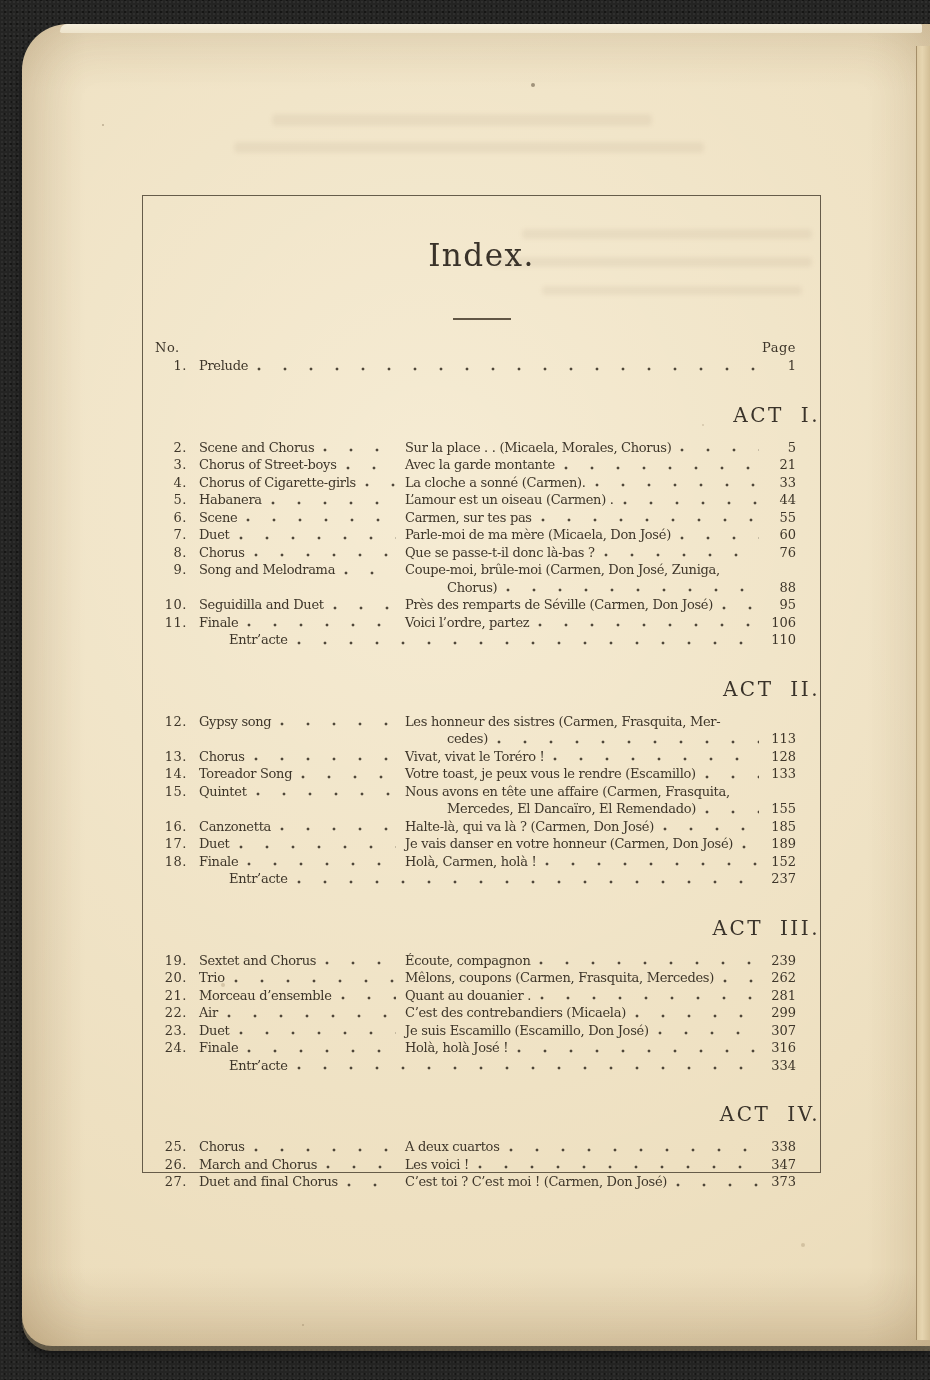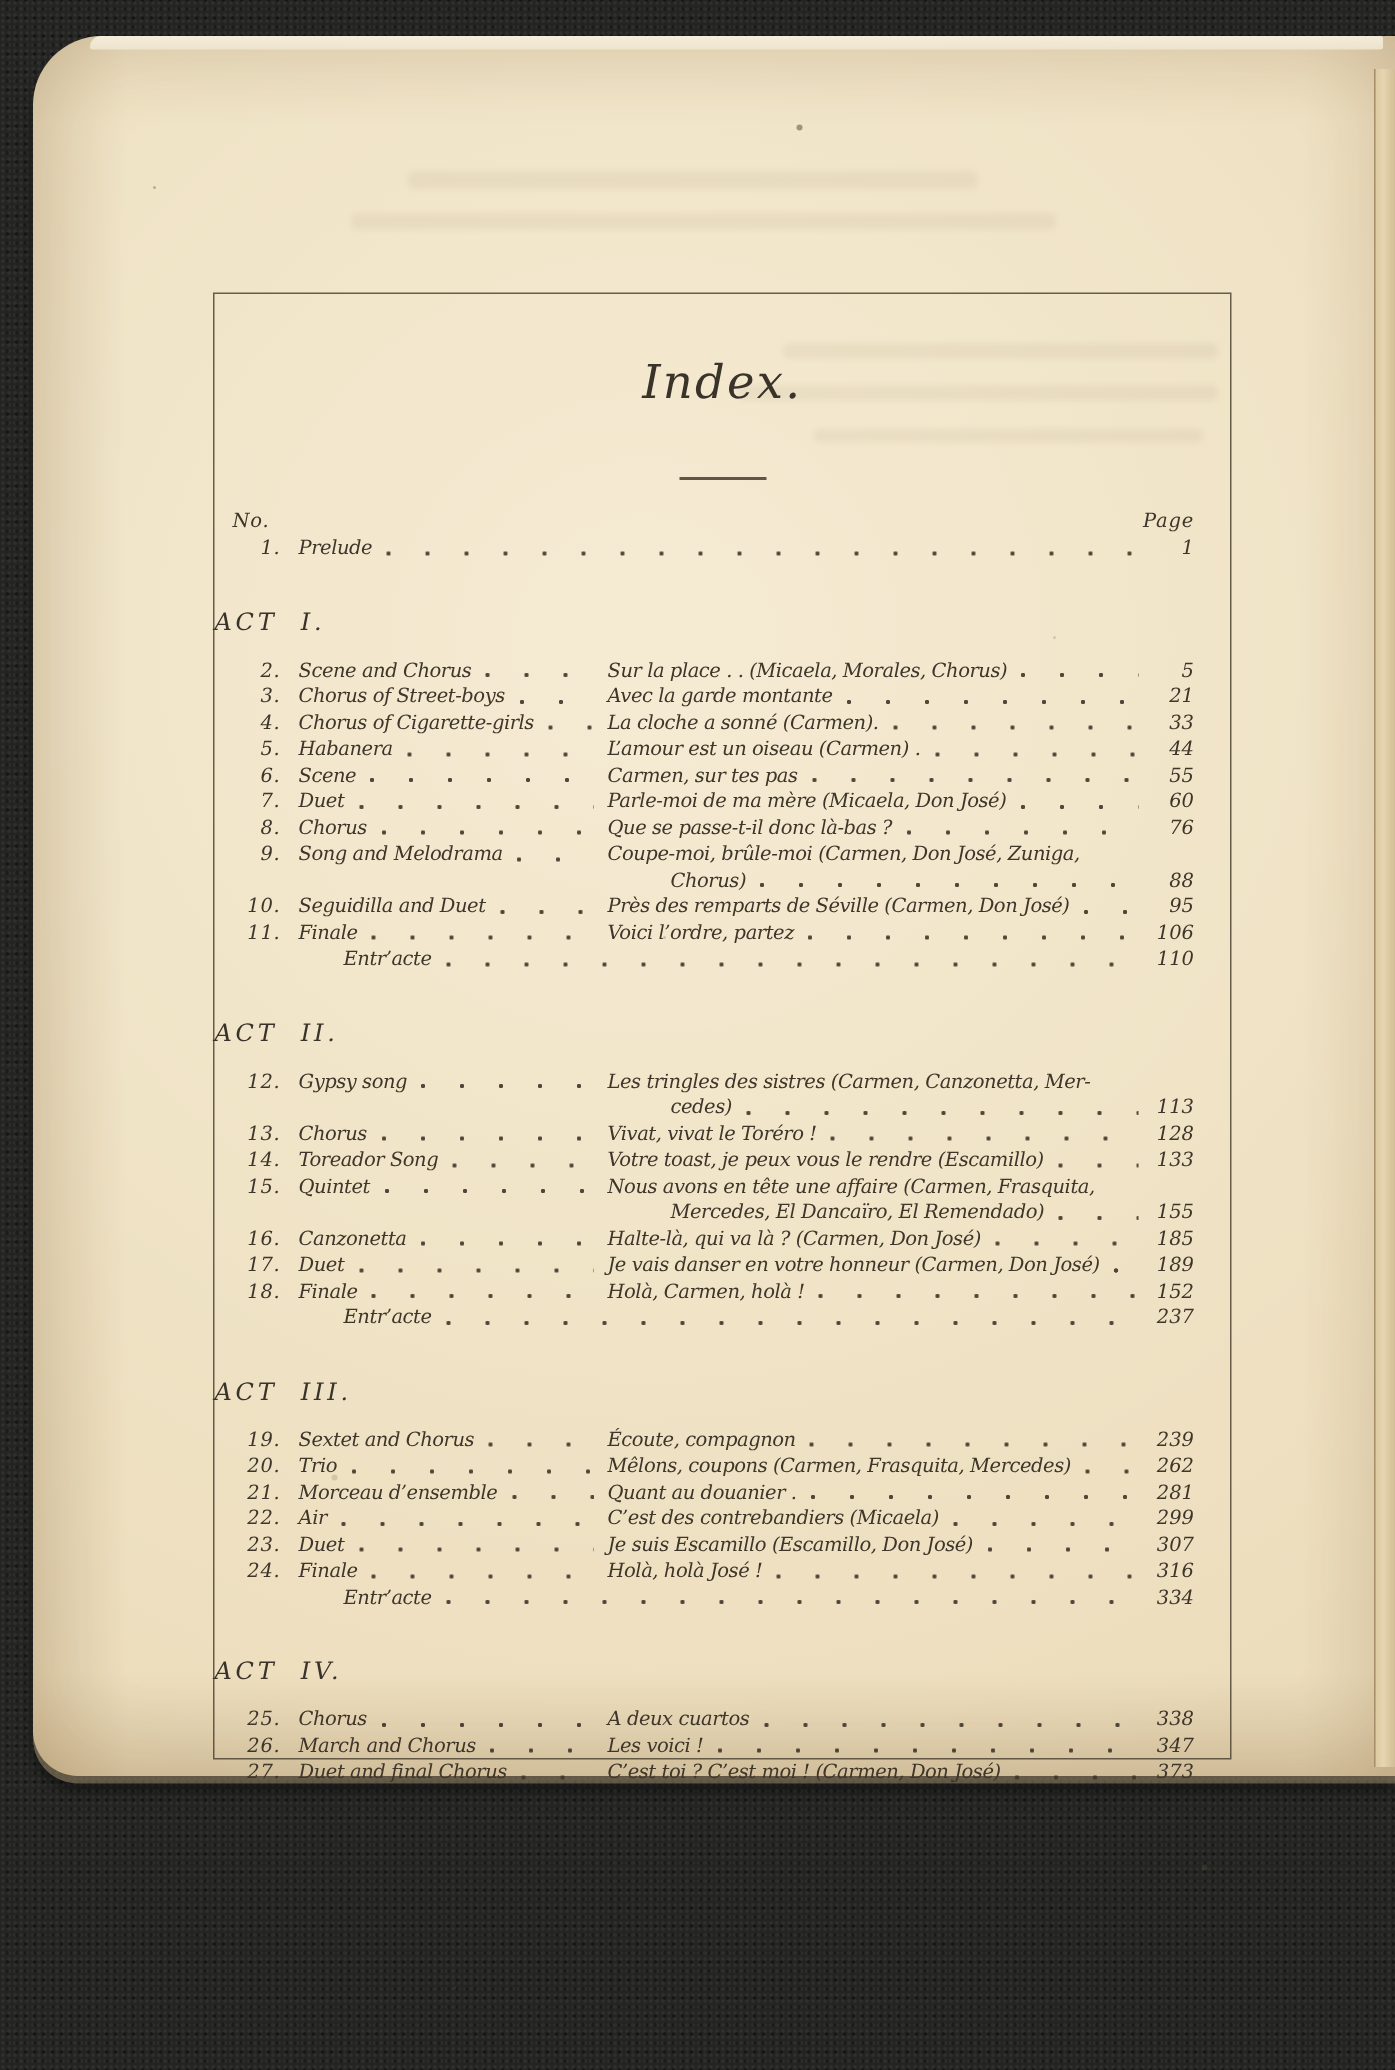--- a/index.html
+++ b/index.html
@@ -12,29 +12,28 @@
   .scan{
     position:relative;width:930px;height:1380px;overflow:hidden;
     background-color:var(--cover);
     background-image:
       radial-gradient(rgba(255,255,255,.05) 1px, transparent 1.4px),
       radial-gradient(rgba(0,0,0,.4) 1px, transparent 1.4px);
     background-size:4px 4px,6px 6px;
     background-position:0 0,2px 3px;
   }
   .page{
-    position:absolute;left:22px;top:24px;width:908px;height:1160px;
+    position:absolute;left:22px;top:24px;width:908px;height:1322px;
     border-radius:46px 0 0 30px;
     background-color:var(--paper);
     background-image:
       radial-gradient(130% 100% at 45% 35%, rgba(255,250,235,.5), rgba(255,250,235,0) 70%),
       linear-gradient(to right, rgba(130,95,50,.16), rgba(130,95,50,0) 7%, rgba(130,95,50,0) 93%, rgba(130,95,50,.10)),
       linear-gradient(to bottom, rgba(130,95,50,.10), rgba(130,95,50,0) 5%, rgba(130,95,50,0) 94%, rgba(130,95,50,.18));
     box-shadow:inset 0 0 60px rgba(120,90,45,.18), 0 5px 0 rgba(190,170,130,.45), 0 10px 8px rgba(0,0,0,.4);
-    font-style:italic;
   }
   .topedge{
     position:absolute;top:0;left:38px;right:8px;height:9px;
     background:linear-gradient(#f7f1e1,#efe6cf);
     border-radius:8px 2px 2px 2px;opacity:.9;
   }
   .edgestack{
     position:absolute;top:22px;right:0;bottom:6px;width:13px;
     background:linear-gradient(to right,#dcc9a2,#e6d5b0 40%,#d2be96);
     border-left:1.5px solid rgba(125,100,65,.55);
@@ -73,21 +72,21 @@
   .t.ind0{margin-left:12px;}
   .t.ind{margin-left:42px;}
   .fr.cont{margin-left:42px;}
   .dots{
     flex:1;min-width:10px;height:4px;margin:0 9px;align-self:flex-end;margin-bottom:4px;
     background-image:radial-gradient(circle at 2px 2px, rgba(62,54,42,.9) 1.25px, transparent 1.7px);
     background-size:26px 4px;background-repeat:repeat-x;background-position:left bottom;
   }
   .pg{flex:none;min-width:28px;text-align:right;}
   .acthead{
-    text-align:left;font-size:16px;letter-spacing:2.5px;word-spacing:8px;
+    text-align:right;font-size:20px;letter-spacing:2.5px;word-spacing:8px;
     line-height:24px;margin:28px 0 12px;color:#3a332a;
   }
 </style>
 </head>
 <body>
 
 <div class="scan">
   <div class="page">
     <div class="topedge"></div>
     <div class="edgestack"></div>
@@ -256,21 +255,21 @@
           </section>
           <section class="act">
             <div class="acthead">ACT II.</div>
             <div class="row">
               <span class="no">12.</span>
               <div class="titlecell">
                 <span class="t">Gypsy song</span>
                 <div class="dots"></div>
               </div>
               <div class="body">
-                <span class="fr">Les tringles des sistres (Carmen, Canzonetta, Mer-</span>
+                <span class="fr">Les honneur des sistres (Carmen, Frasquita, Mer-</span>
               </div>
             </div>
             <div class="row">
               <span class="no"></span>
               <div class="titlecell"></div>
               <div class="body">
                 <span class="fr cont">cedes)</span>
                 <div class="dots"></div>
                 <span class="pg">113</span>
               </div>

